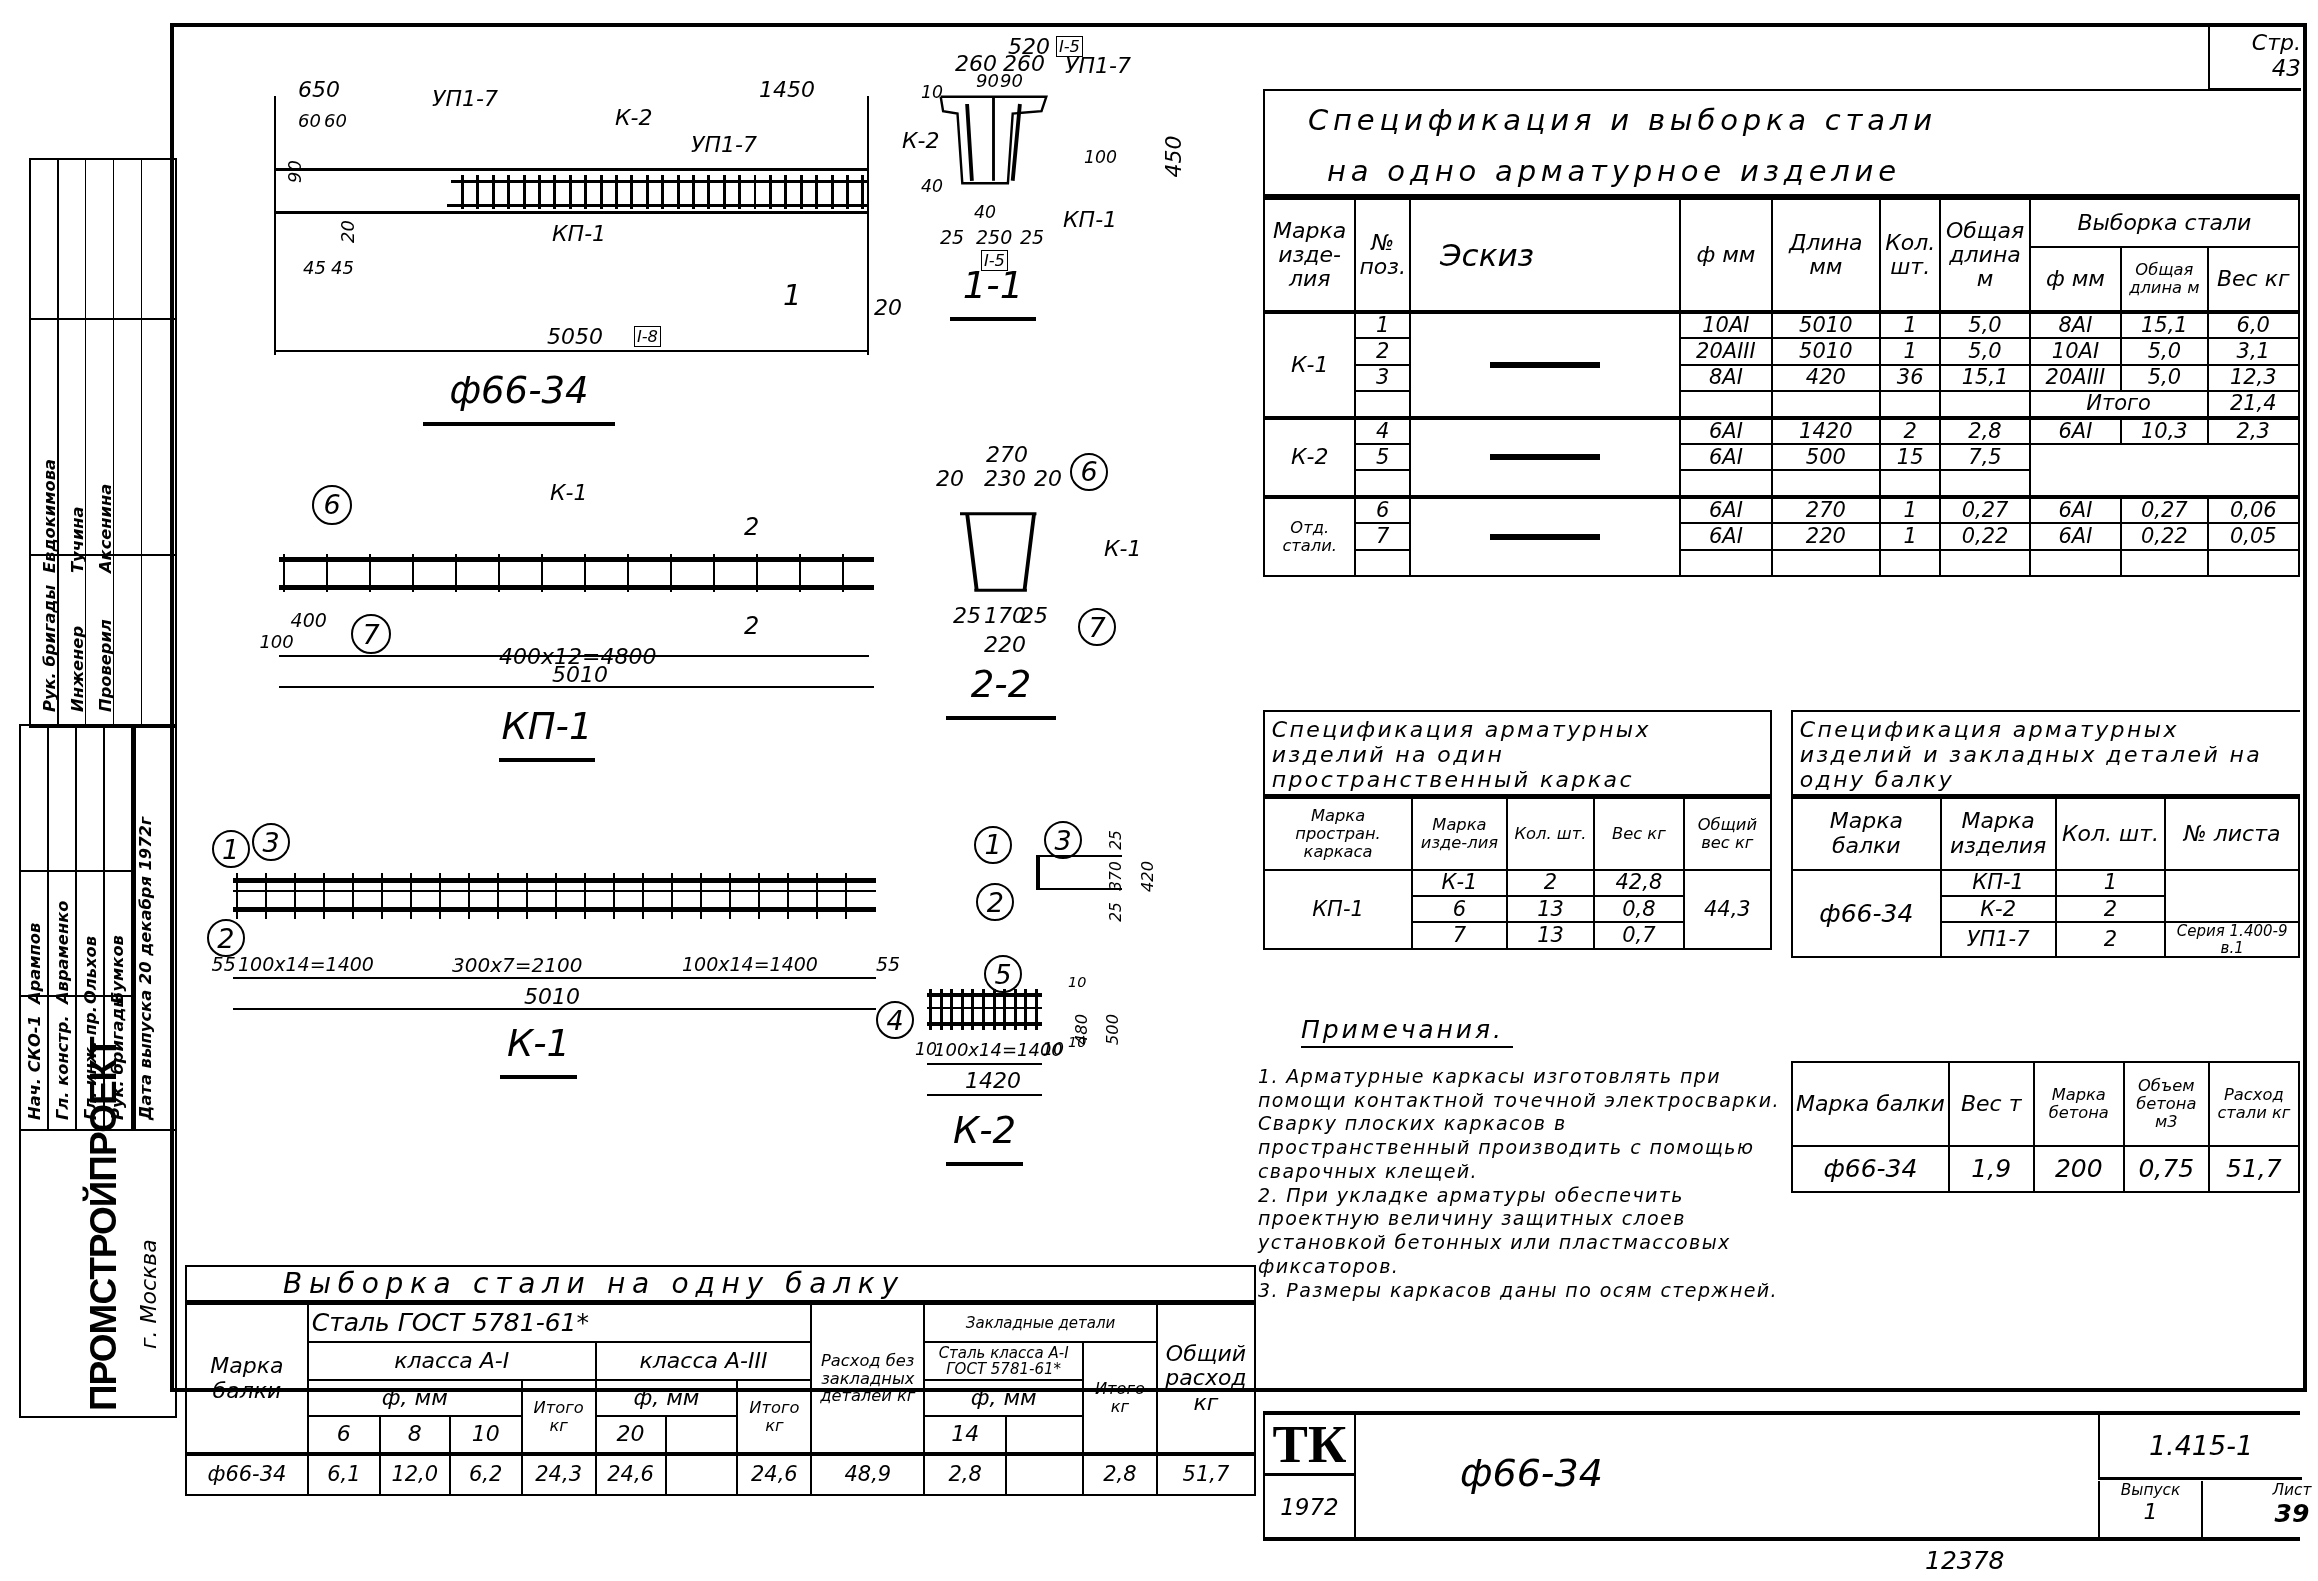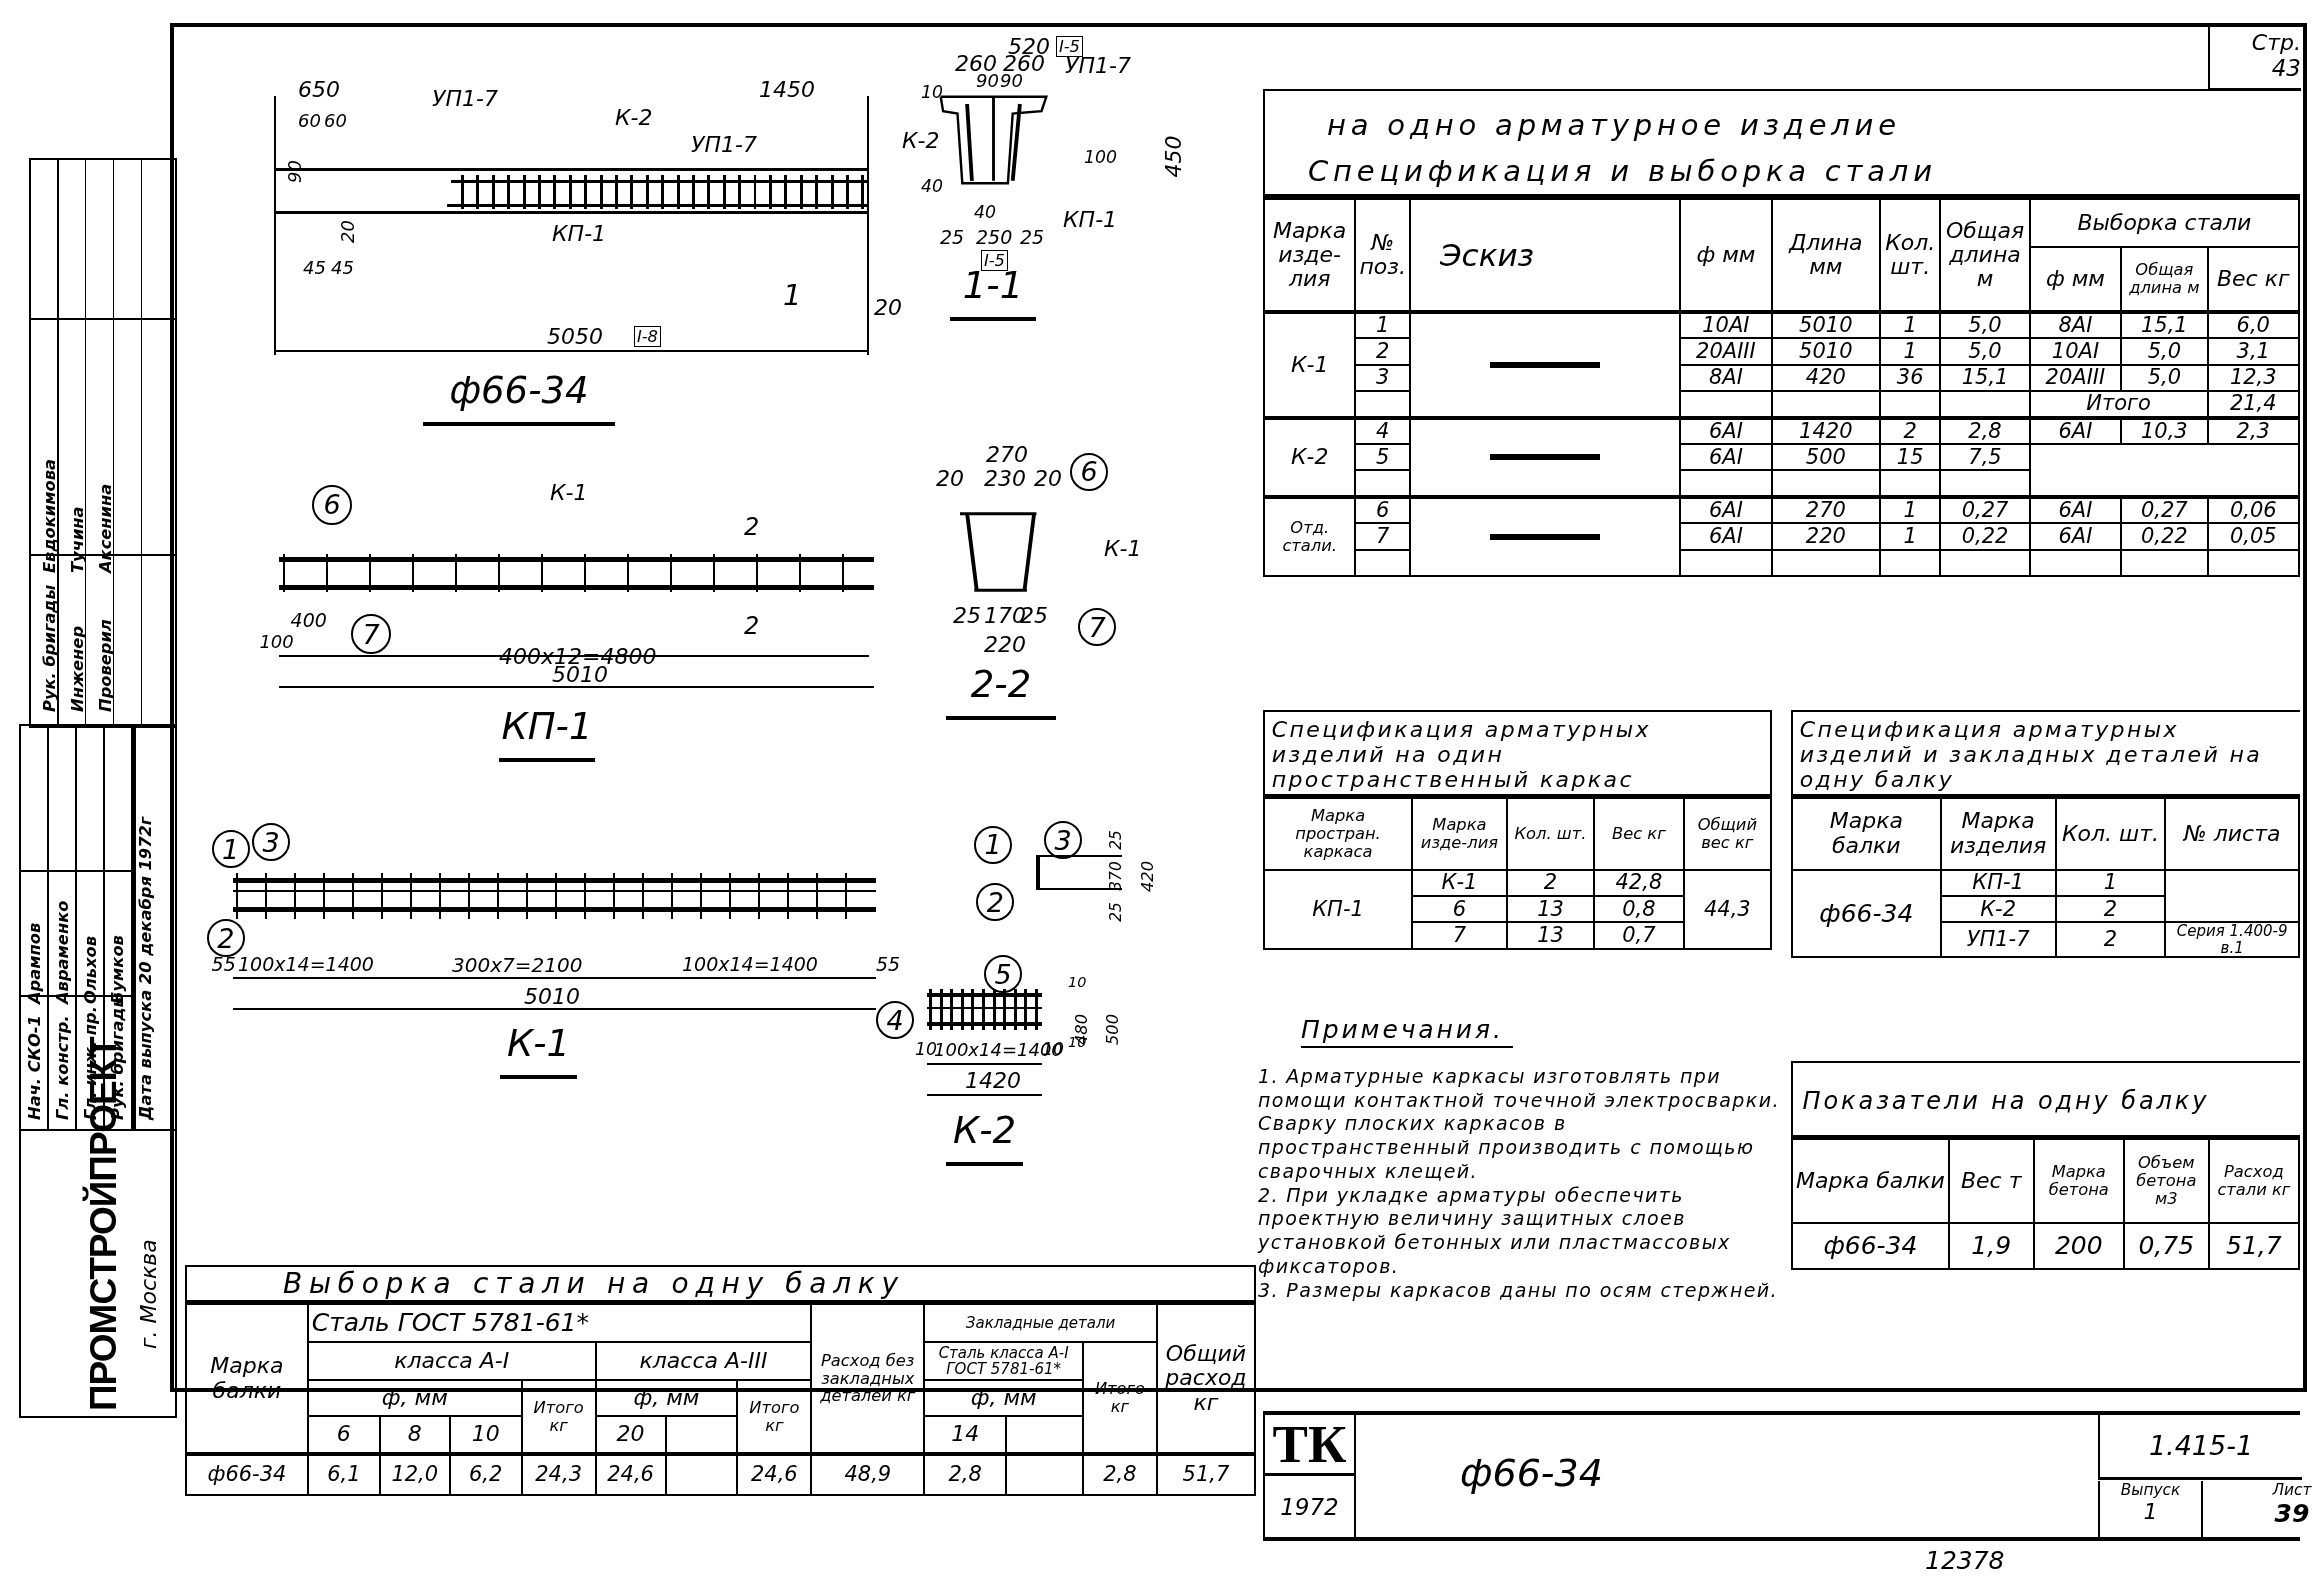--- a/index.html
+++ b/index.html
@@ -217,22 +217,22 @@
   <div class="line" style="left:58px;top:139px;width:115px;height:1.9px;"></div>
   <div class="dim" style="left:199px;top:19px;font-size:14.4px;">10</div>
   <div class="dim" style="left:197px;top:65px;font-size:16.3px;transform:rotate(-90deg);">480</div>
   <div class="dim" style="left:199px;top:79px;font-size:14.4px;">10</div>
   <div class="dim" style="left:228px;top:65px;font-size:16.3px;transform:rotate(-90deg);">500</div>
   <div class="title-under" style="left:77px;top:154px;width:77px;">К-2</div>
 </div>
 
 <div class="abs" style="left:1263px;top:89px;width:1037px;">
   <div style="height:103px;border:2.9px solid #000;border-bottom:4.8px solid #000;border-right:none;">
+    <div class="hand" style="font-size:29px;letter-spacing:4.8px;padding:12px 0 0 43px;">Спецификация и выборка стали</div>
     <div class="hand" style="font-size:29px;letter-spacing:4.8px;padding:17px 0 0 62px;">на одно арматурное изделие</div>
-    <div class="hand" style="font-size:29px;letter-spacing:4.8px;padding:12px 0 0 43px;">Спецификация и выборка стали</div>
   </div>
   <table style="width:1037px;">
     <colgroup>
         <col style="width:91px">
         <col style="width:38px">
         <col style="width:269px">
         <col style="width:91px">
         <col style="width:108px">
         <col style="width:60px">
         <col style="width:89px">
@@ -444,21 +444,20 @@
 </div>
 
 <div class="abs" style="left:1258px;top:1015px;width:528px;">
   <div class="hand" style="font-size:25px;letter-spacing:2.9px;display:inline-block;margin-left:43px;border-bottom:2.9px solid #000;padding:0 9.6px 1.9px 0;">Примечания.</div>
   <div class="hand" style="font-size:19px;letter-spacing:1.4px;line-height:1.25;margin-top:17px;">1. Арматурные каркасы изготовлять при помощи контактной точечной электросварки. Сварку плоских каркасов в пространственный производить с помощью сварочных клещей.</div>
   <div class="hand" style="font-size:19px;letter-spacing:1.4px;line-height:1.25;">2. При укладке арматуры обеспечить проектную величину защитных слоев установкой бетонных или пластмассовых фиксаторов.</div>
   <div class="hand" style="font-size:19px;letter-spacing:1.4px;line-height:1.25;">3. Размеры каркасов даны по осям стержней.</div>
 </div>
 
 <div class="abs" style="left:1791px;top:1061px;width:509px;">
-  <div class="hand" style="border:2.9px solid #000;border-bottom:3.8px solid #000;border-right:none;height:77px;padding:24px 9.6px 0;font-size:24px;letter-spacing:2.9px;box-sizing:border-box;">Показатели на одну балку</div>
   <table style="width:509px;">
     <colgroup>
         <col style="width:146px">
         <col style="width:79px">
         <col style="width:84px">
         <col style="width:79px">
         <col style="width:84px">
       </colgroup>
     <tbody>
         <tr style="height:84px">

